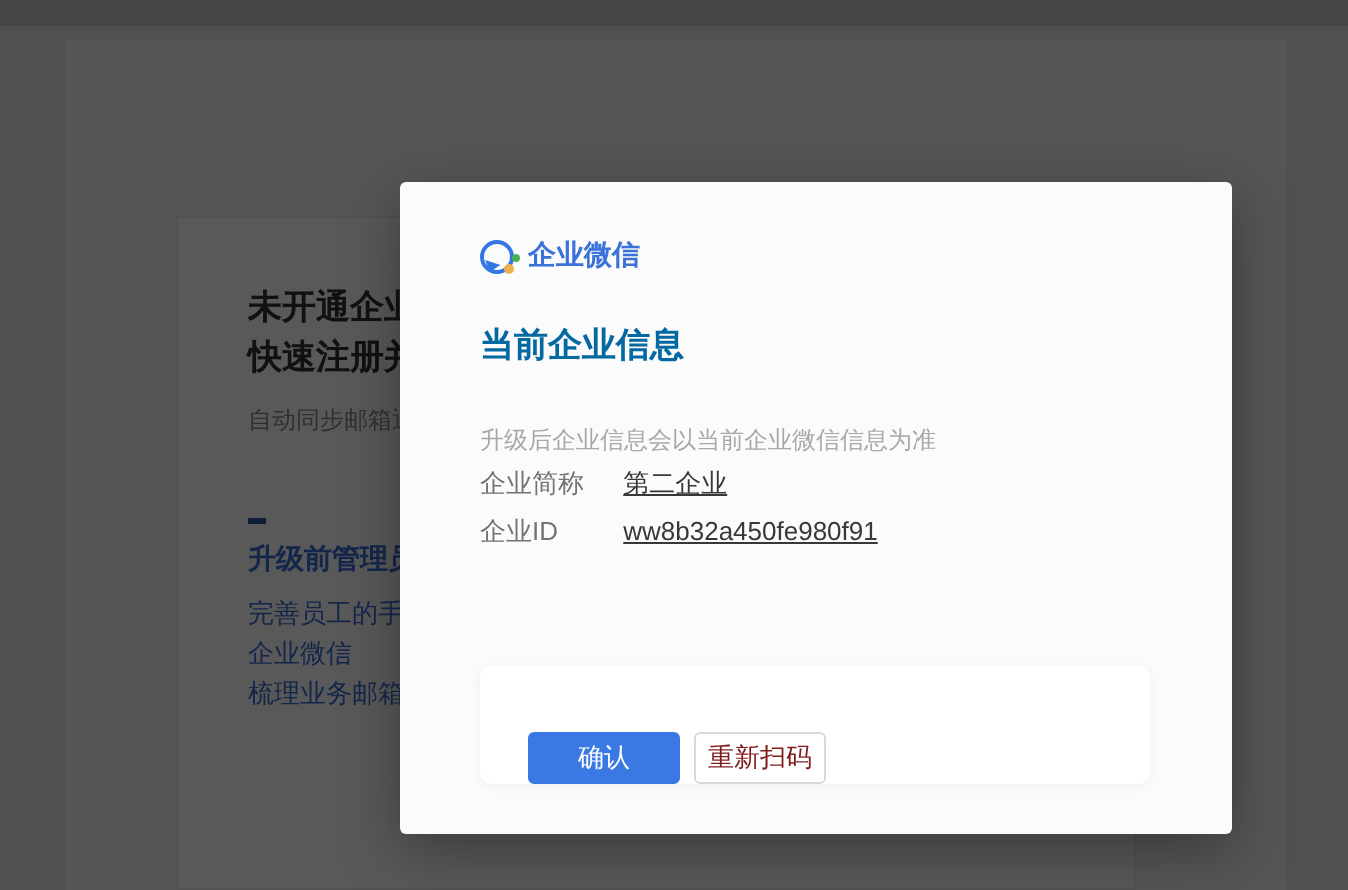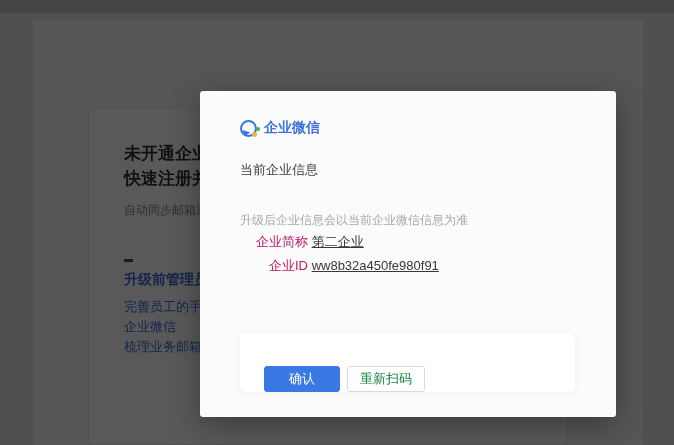--- a/index.html
+++ b/index.html
@@ -36,36 +36,36 @@
                 border-radius:50%; margin-right:7px; }
   .brand-icon .tail { position:absolute; left:-1px; bottom:-5px; width:0; height:0;
                       border:4px solid transparent; border-top:5px solid #3277e3;
                       transform:rotate(18deg); }
   .brand-icon .dot-yellow { position:absolute; right:-2px; bottom:-2px; width:5px; height:5px;
                             border-radius:50%; background:#f0b14d; }
   .brand-icon .dot-green { position:absolute; right:-5px; bottom:4px; width:4px; height:4px;
                            border-radius:50%; background:#45b054; }
   .brand-name { font-size:14px; font-weight:bold; color:#3b72d8; }
 
-  .modal-title { position:absolute; left:40px; top:70px; font-size:13px; font-weight:normal; color:#404040; }
+  .modal-title { position:absolute; left:40px; top:70px; font-size:17px; font-weight:bold; color:#0369a1; }
   .modal-subtitle { position:absolute; left:40px; top:97px; font-size:12px; color:#a8a8a8;margin-top:24px; }
 
   .fields { position:absolute; left:40px; top:142px; }
   .field-row { height:17px; line-height:17px; margin-bottom:7px; font-size:13px; }
-  .field-label { display:inline-block; width:68px; color:#be185d;text-align:right; }
+  .field-label { display:inline-block; width:68px; color:#737373; }
   .field-value { color:#383838;text-decoration:underline; }
 
   .white-panel { position:absolute; left:40px; top:242px; width:335px; height:59px;
                  background:#ffffff; border-radius:6px; box-shadow:0 1px 6px rgba(150,150,150,0.10); }
 
   .btn-row { position:absolute; left:40px; top:275px; display:flex;padding-left:24px; }
   .btn { height:26px; font-size:13px; line-height:24px; text-align:center; border-radius:3px;
          cursor:pointer; font-family:inherit; }
   .btn-primary { width:76px; background:#3a78e4; border:1px solid #3a78e4; color:#ffffff; }
-  .btn-secondary { width:78px; margin-left:7px; background:#ffffff; border:1px solid #d9d9d9; color:#15803d;text-align:center; }
+  .btn-secondary { width:66px; margin-left:7px; background:#ffffff; border:1px solid #d9d9d9; color:#7f1d1d;text-align:center; }
 </style>
 </head>
 <body>
 
 <div class="stage">
 
   <div class="bg-layer">
     <div class="topbar"></div>
     <div class="big-card"></div>
 

